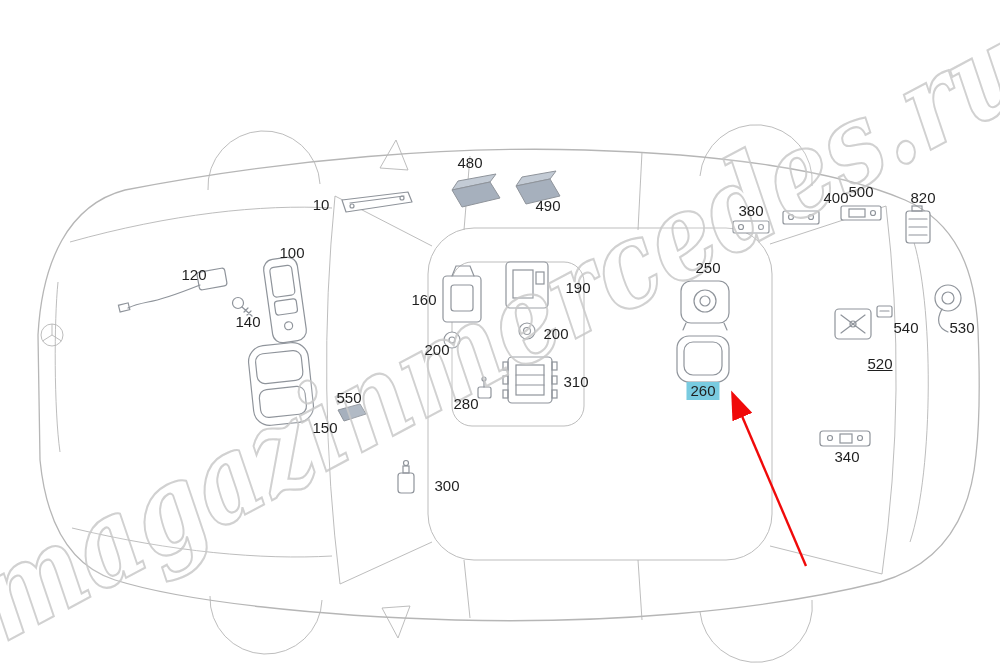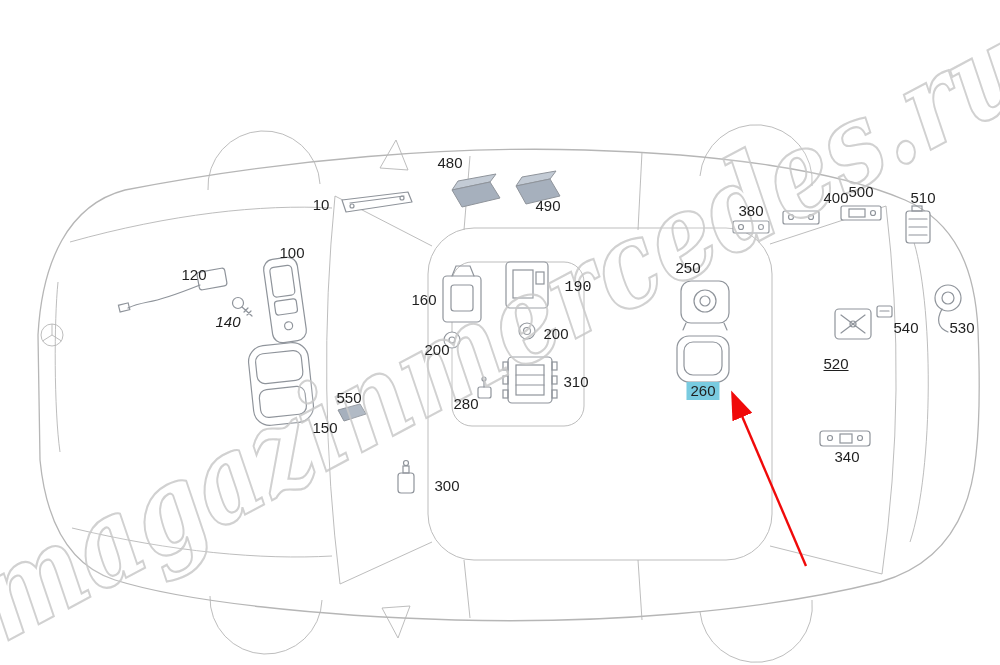--- a/index.html
+++ b/index.html
@@ -235,37 +235,37 @@
 
     <g>
       <line class="arrow" x1="806" y1="566" x2="733" y2="395" marker-end="url(#ah)"></line>
     </g>
   </svg>
 
   <div class="labels-layer">
       <div class="part-label" style="left: 321px; top: 205px;">10</div>
       <div class="part-label" style="left: 292px; top: 253px;">100</div>
       <div class="part-label" style="left: 178px; top: 275px; margin-left: 16px;">120</div>
-      <div class="part-label" style="left: 228px; top: 322px; font-style: italic;">140</div>
+      <div class="part-label" style="left: 248px; top: 322px;">140</div>
       <div class="part-label" style="left: 277px; top: 428px; margin-left: 48px;">150</div>
       <div class="part-label" style="left: 424px; top: 300px;">160</div>
       <div class="part-label" style="left: 437px; top: 350px;">200</div>
-      <div class="part-label" style="left: 578px; top: 288px; font-family: Liberation Mono, monospace;">190</div>
+      <div class="part-label" style="left: 578px; top: 288px;">190</div>
       <div class="part-label" style="left: 556px; top: 334px; text-align: center;">200</div>
-      <div class="part-label" style="left: 688px; top: 268px;">250</div>
+      <div class="part-label" style="left: 708px; top: 268px;">250</div>
       <div class="part-label highlighted" style="left: 703px; top: 391px;">260</div>
       <div class="part-label" style="left: 447px; top: 486px;">300</div>
       <div class="part-label" style="left: 576px; top: 382px;">310</div>
       <div class="part-label" style="left: 466px; top: 404px;">280</div>
       <div class="part-label" style="left: 847px; top: 457px;">340</div>
       <div class="part-label" style="left: 751px; top: 211px;">380</div>
       <div class="part-label" style="left: 800px; top: 198px; margin-left: 36px;">400</div>
-      <div class="part-label" style="left: 450px; top: 163px;">480</div>
+      <div class="part-label" style="left: 470px; top: 163px;">480</div>
       <div class="part-label" style="left: 548px; top: 206px;">490</div>
       <div class="part-label" style="left: 861px; top: 192px;">500</div>
-      <div class="part-label" style="left: 923px; top: 198px;">510</div>
-      <div class="part-label" style="left: 836px; top: 364px; text-decoration: underline;">520</div>
+      <div class="part-label" style="left: 923px; top: 198px;">820</div>
+      <div class="part-label" style="left: 880px; top: 364px; text-decoration: underline;">520</div>
       <div class="part-label" style="left: 962px; top: 328px;">530</div>
       <div class="part-label" style="left: 906px; top: 328px;">540</div>
       <div class="part-label" style="left: 349px; top: 398px;">550</div>
     </div>
 
 </div>
 
 </body></html>

